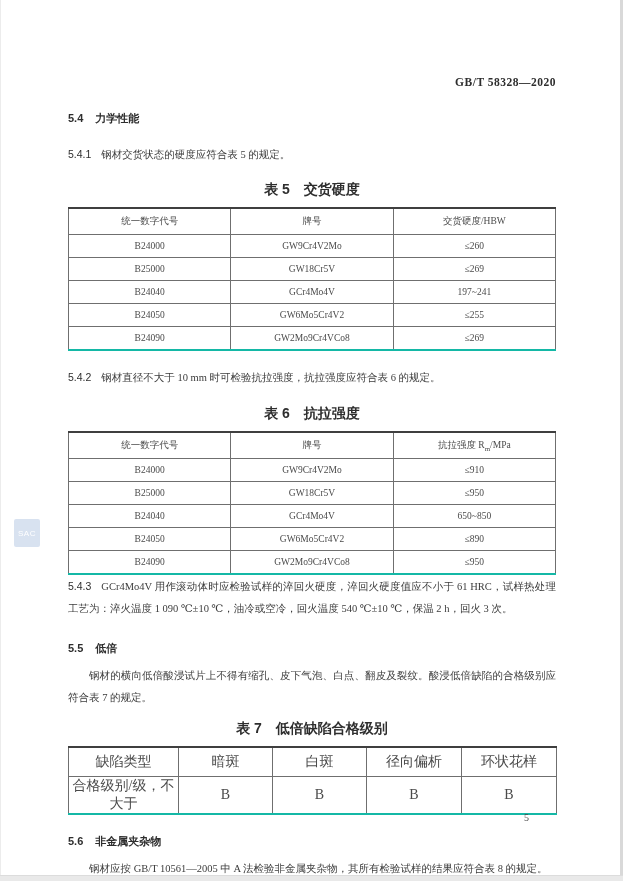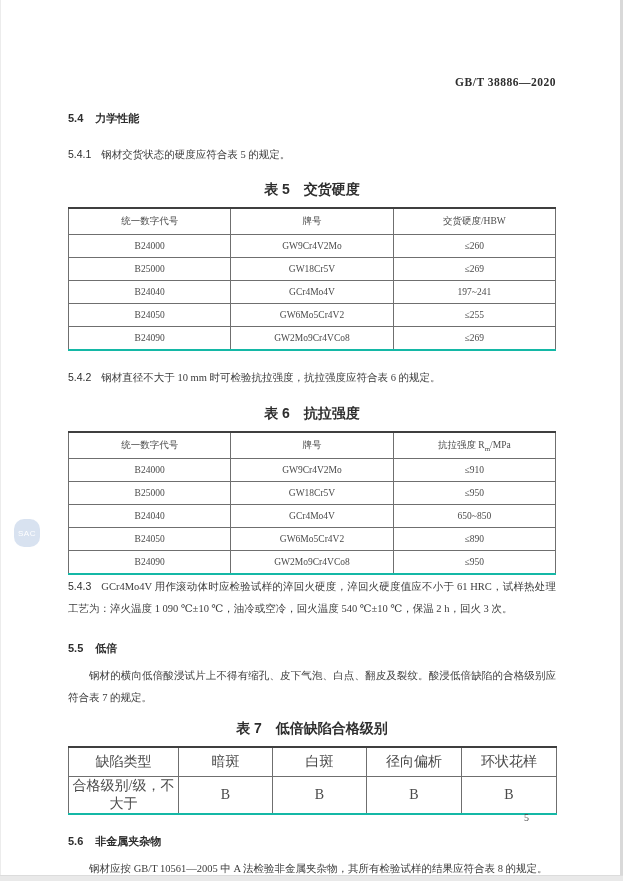--- a/index.html
+++ b/index.html
@@ -44,40 +44,40 @@
   table.t56 th{height:25px;font-weight:normal;}
   table.t56 td{height:22px;}
   table{border-top:2px solid #3f3f3f;border-bottom:2px solid #14b8a6;}
   table.t7 th,table.t7 td{border:1px solid #6f6f6f;text-align:center;font-size:14px;color:#4a4a4a;font-weight:normal;height:28px;padding:0;}
   sub{font-size:7px;}
 
   .page-num{position:absolute;top:812px;left:524px;font-size:10px;color:#4a4a4a;}
 
   .watermark{
     position:absolute;left:14px;top:519px;width:26px;height:28px;
-    background:#ccd9ec;border-radius:10px;opacity:.75;
+    background:#ccd9ec;border-radius:2px;opacity:.75;
     display:flex;align-items:center;justify-content:center;
     font-family:"Liberation Sans","DejaVu Sans",sans-serif;
     font-weight:normal;font-size:8px;color:#ffffff;letter-spacing:.5px;
   }
 </style>
 </head>
 <body>
 
 <div class="edge-left"></div>
 <div class="edge-right"></div>
 <div class="edge-bottom"></div>
 
 <div class="watermark">
   <span>SAC</span>
 </div>
 
 <div class="content">
 
-  <div class="doc-code">GB/T 38886—2020</div>
+  <div class="doc-code">GB/T 58328—2020</div>
 
   <div class="sec-h h54">
     <span class="num">5.4</span><span>力学性能</span>
   </div>
 
   <p class="p541">
     <span class="clause-num">5.4.1</span><span>钢材交货状态的硬度应符合表 5 的规定。</span>
   </p>
 
   <div class="tcap cap5">

